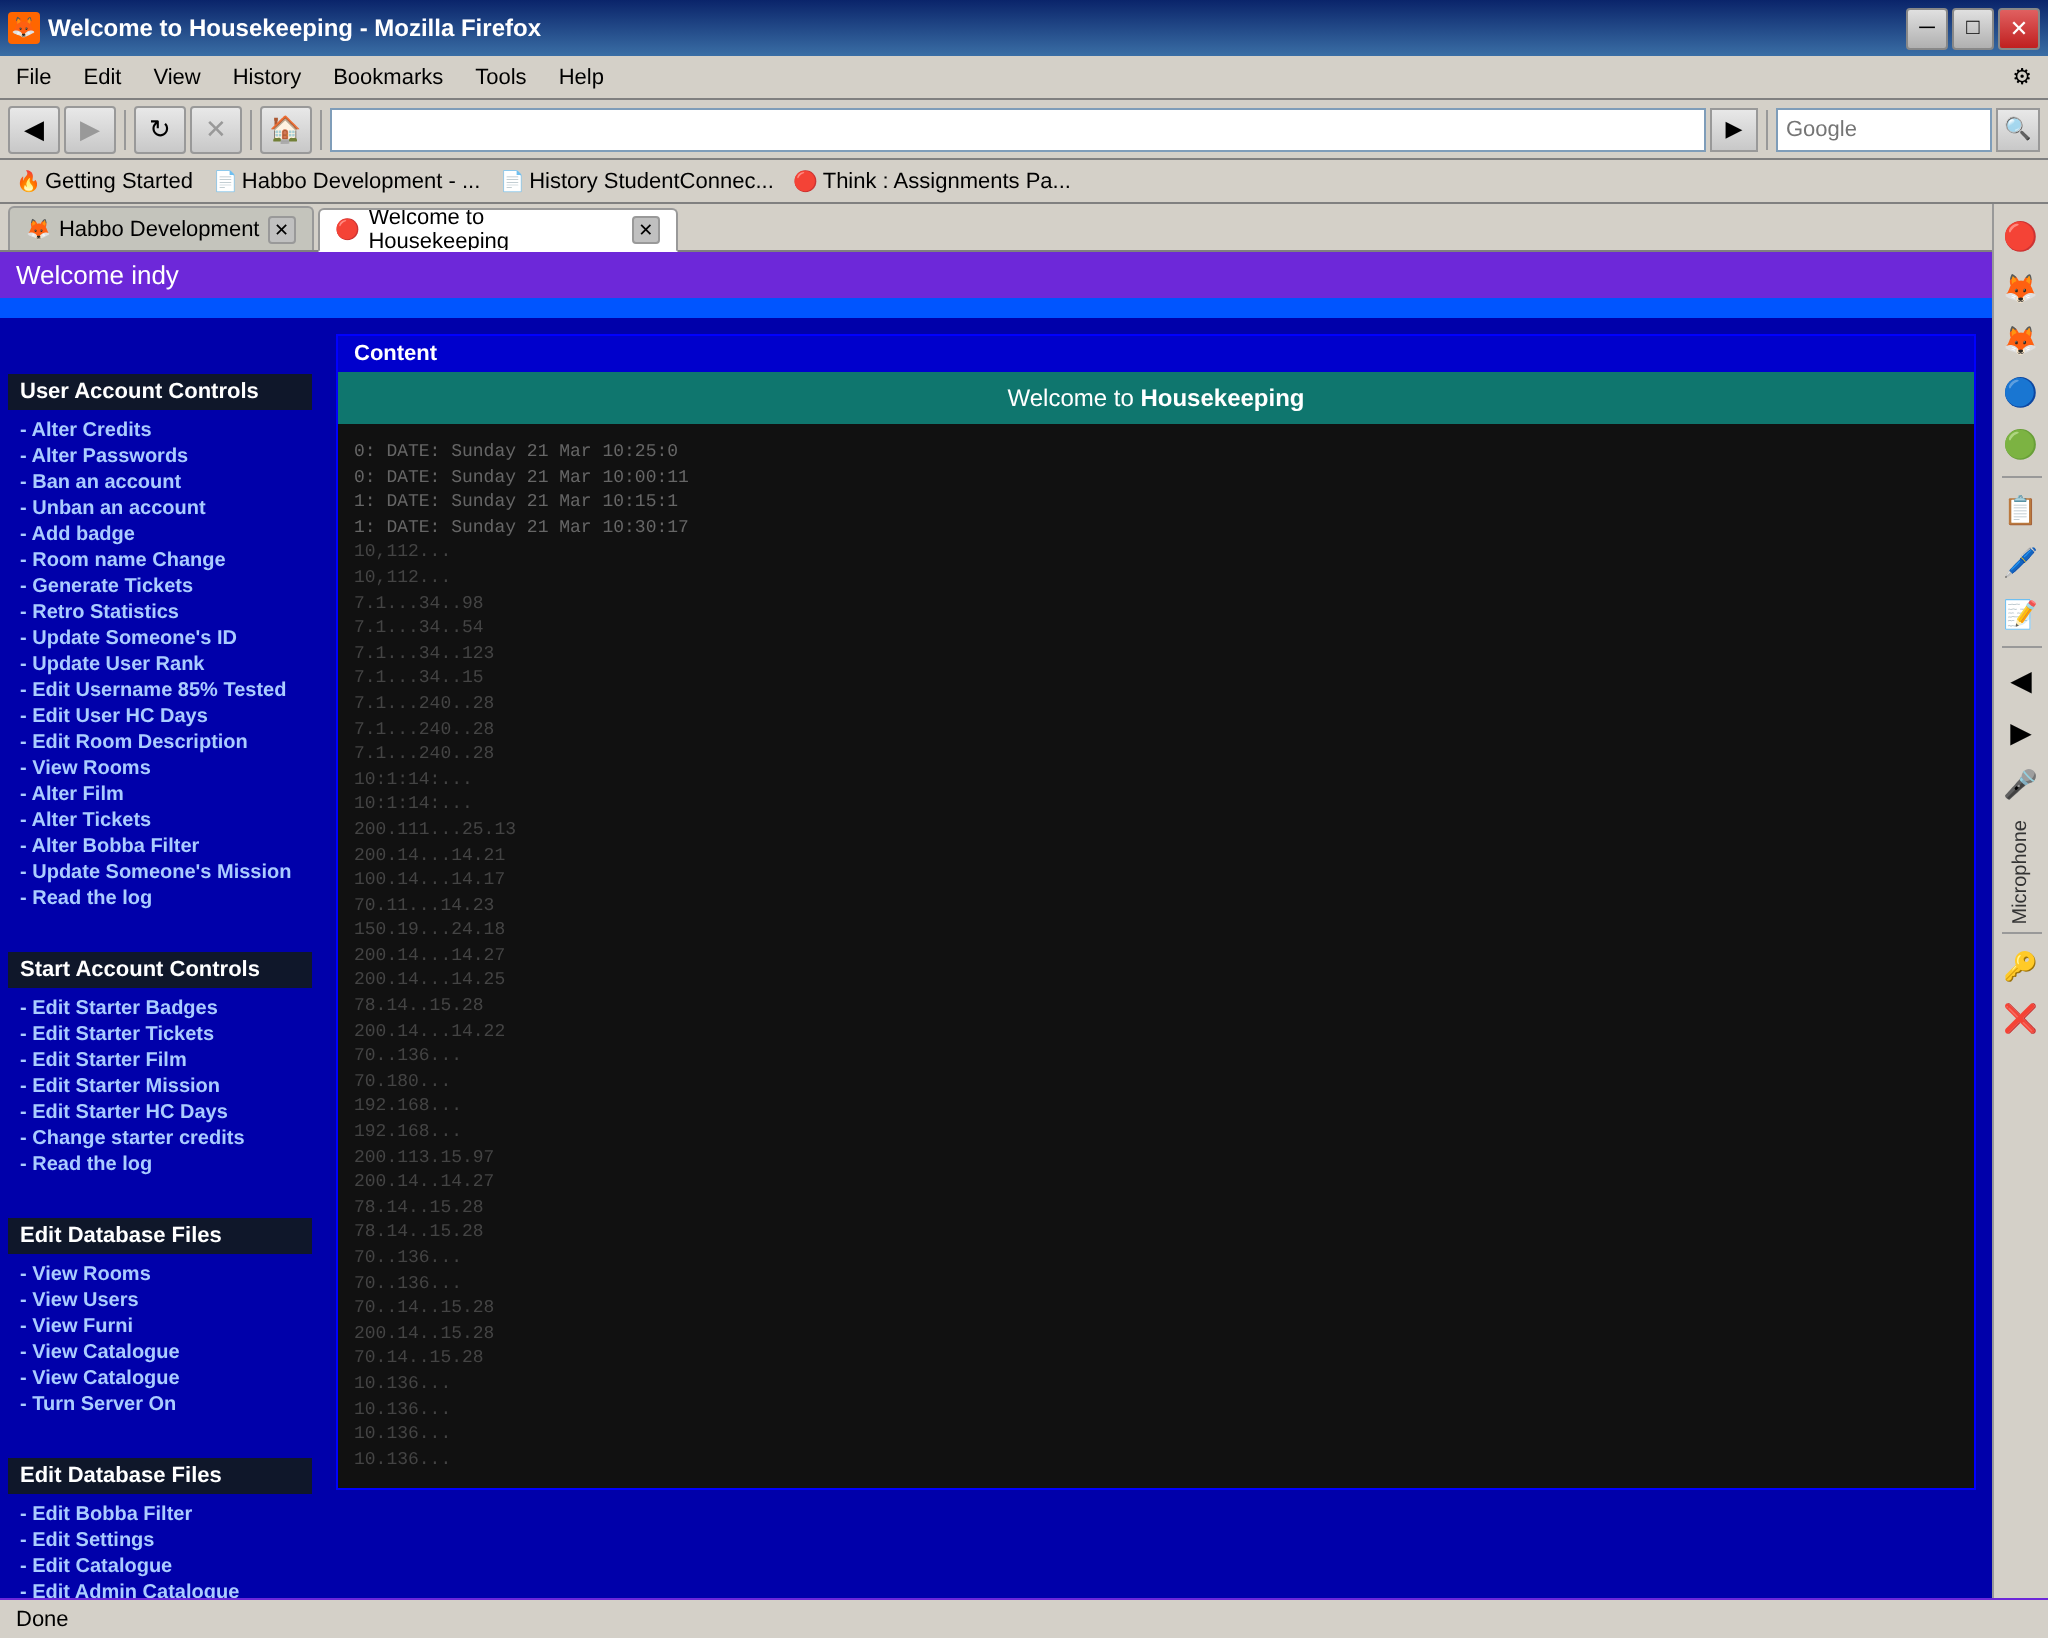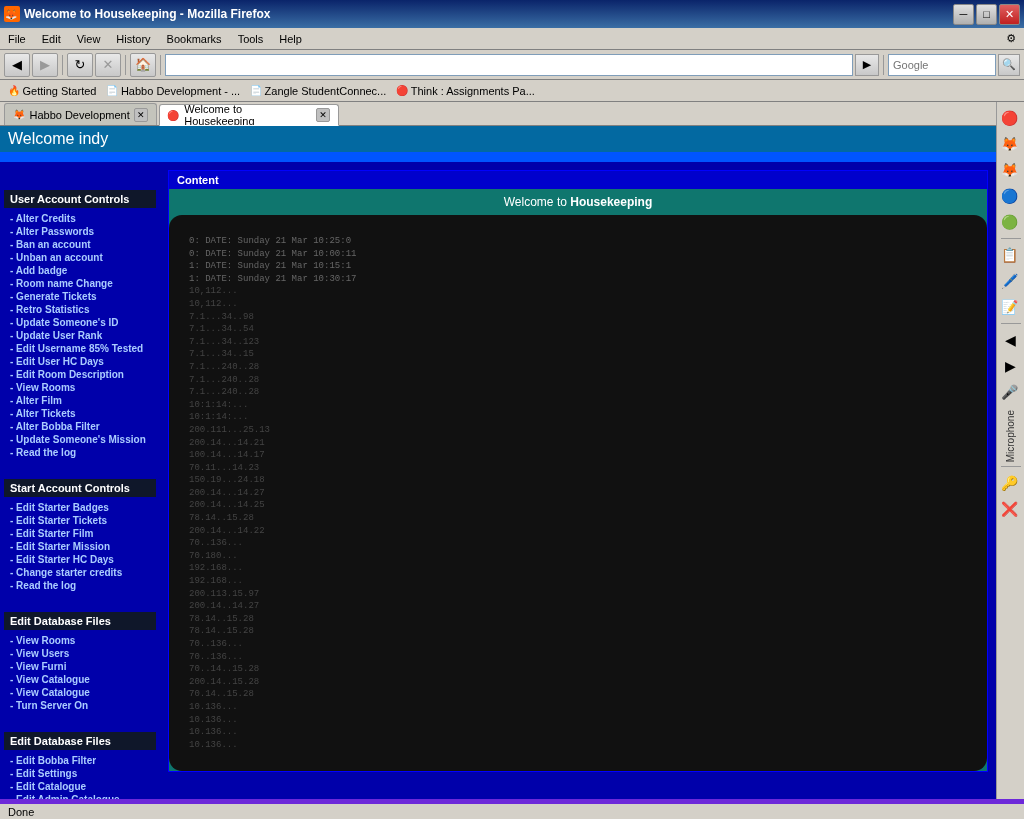--- a/index.html
+++ b/index.html
@@ -215,24 +215,24 @@
     .page-area {
       flex: 1;
       background: #0000aa;
       overflow-y: auto;
       overflow-x: hidden;
       margin-right: 28px;
     }
 
     
     .welcome-bar {
-      background: #0369a1;
+      background: #6d28d9;
       color: white;
       padding: 4px 8px;
-      font-size: 16px;
+      font-size: 13px;
       border-bottom: 2px solid #0055ff;
     }
     .welcome-bar span { color: white; }
 
     
     .highlight-bar {
       background: #0055ff;
       height: 8px;
     }
 
@@ -293,36 +293,35 @@
       font-size: 12px;
     }
     .welcome-title b { color: white; font-weight: bold; }
 
     
     .log-area {
       background: #111;
       color: #555;
       font-family: 'Courier New', monospace;
       font-size: 9px;
-      padding: 20px;
+      padding: 8px;
       min-height: 440px;
       line-height: 1.4;
-      border-radius: 13px;
     }
     .log-line { color: #444; }
     .log-line.bright { color: #666; }
 
     
     .status-bar {
       background: #d4d0c8;
       height: 20px;
       display: flex;
       align-items: center;
       padding: 0 8px;
-      border-top: 5px solid #6d28d9;
+      border-top: 1px solid #6d28d9;
       font-size: 11px;
       position: absolute;
       bottom: 0;
       left: 0;
       right: 0;
     }
     .status-time {
       margin-left: auto;
       font-size: 10px;
       margin-top: 44px;
@@ -374,21 +373,21 @@
   <div class="bm-item">
     <span class="bm-icon">🔥</span>
     <span>Getting Started</span>
   </div>
   <div class="bm-item">
     <span class="bm-icon">📄</span>
     <span>Habbo Development - ...</span>
   </div>
   <div class="bm-item">
     <span class="bm-icon">📄</span>
-    <span>Zangle StudentConnec...</span>
+    <span>History StudentConnec...</span>
   </div>
   <div class="bm-item">
     <span class="bm-icon">🔴</span>
     <span>Think : Assignments Pa...</span>
   </div>
 </div>
 
 <div class="tab-bar">
   <div class="tab">
     <span class="tab-icon">🦊</span>

